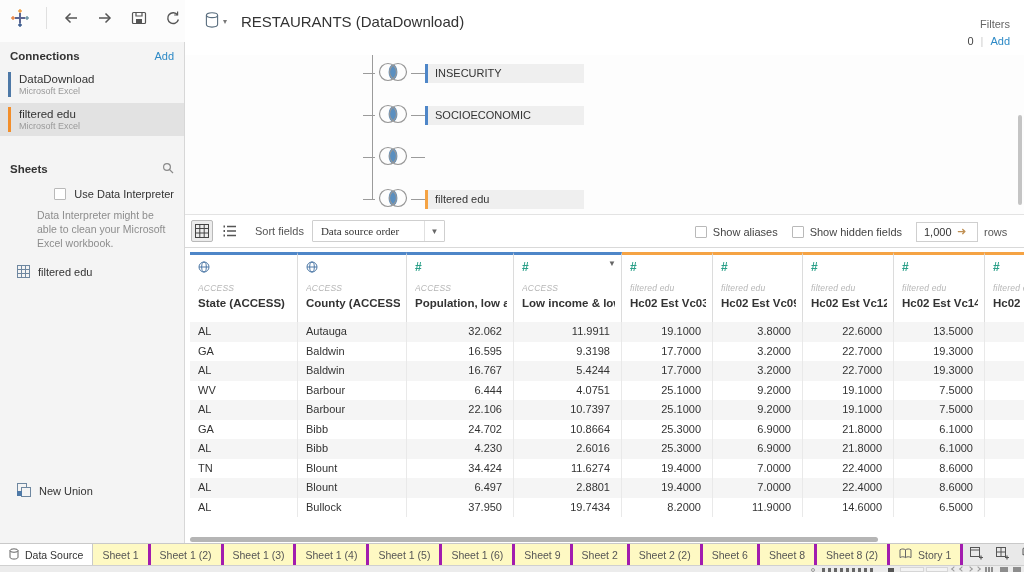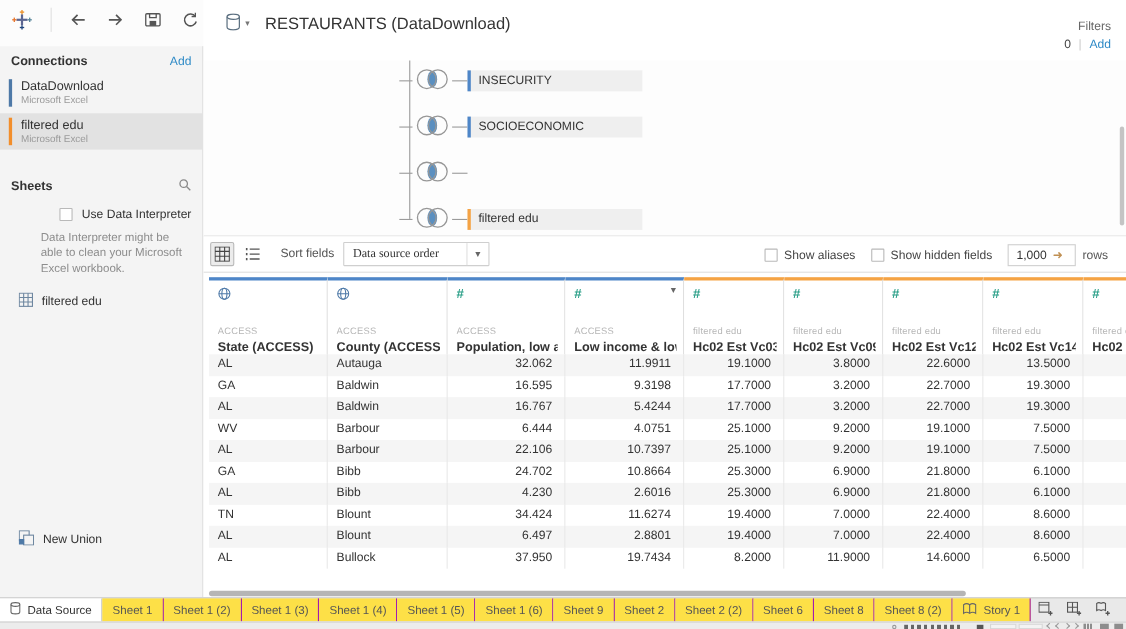--- a/index.html
+++ b/index.html
@@ -67,36 +67,36 @@
   .rows-box input { border:none; outline:none; width:40px; padding-left:7px; font-size:11px; color:#333; font-family:inherit; background:transparent; }
   .rows-arrow { color:#c09053; font-size:11px; }
   .rows-label { color:#555; width:40px; }
 
   
   .data-grid { position:absolute; left:0; top:248px; right:0; height:295px; background:#fff; overflow:hidden; }
   .hdr-row { display:flex; margin:4px 0 0 5px; height:70px; }
   .hcell { border-top:3px solid #4e86c8; border-right:1px solid #dcdcdc; padding:6px 6px 0 8px; position:relative; flex:0 0 auto; background:#fff; }
   .hcell .hicon { height:13px; display:block; }
   .hash-ic { color:#2ca089; font-weight:bold; font-size:12px; line-height:12px; }
-  .hsource { color:#b6b6b6; font-size:8.5px; margin-top:22px; letter-spacing:.2px; white-space:nowrap; overflow:hidden; }
+  .hsource { color:#b6b6b6; font-size:8.5px; margin-top:9px; letter-spacing:.2px; white-space:nowrap; overflow:hidden;font-style:italic; }
   .hname { color:#333; font-size:11.5px; font-weight:bold; margin-top:4px; white-space:nowrap; overflow:hidden; display:flex; align-items:center; gap:4px; }
   .hcaret { position:absolute; right:5px; top:4px; font-size:8px; color:#666; cursor:pointer; }
   .tbody { margin-left:5px; }
   .trow { display:flex; height:19.5px; }
   .trow.odd { background:#f5f5f5; }
   .tcell { flex:0 0 auto; border-right:1px solid #e9e9e9; padding:0 8px; line-height:19.5px; color:#333;
            white-space:nowrap; overflow:hidden; }
   .tcell.right { text-align:right; padding-right:11px; }
   .hscroll { position:absolute; left:5px; top:289px; width:688px; height:5px; background:#b5b5b5; border-radius:3px; }
 
   
   .tabbar { position:absolute; left:0; top:543px; width:1024px; height:22px; background:#e9e9e9;
             border-top:1px solid #c9c9c9; display:flex; align-items:stretch; }
-  .tab { display:flex; align-items:center; gap:6px; padding:0 9px; border-right:1px solid #a21caf;
-         color:#555; font-size:10.5px; white-space:nowrap; cursor:pointer; background:#fde047; }
+  .tab { display:flex; align-items:center; gap:6px; padding:0 9px; border-right:3px solid #a21caf;
+         color:#555; font-size:10.5px; white-space:nowrap; cursor:pointer; background:#fef9c3; }
   .tab.active { background:#fff; color:#333; border-right:1px solid #c9c9c9; }
   .tab-iconbtn { display:flex; align-items:center; justify-content:center; width:26px; border-right:none; background:transparent; cursor:pointer; }
 
   
   .statusbar { position:absolute; left:0; top:565px; width:1024px; height:7px; background:#ececec; border-top:1px solid #d0d0d0; }
   .sb-dot { position:absolute; left:811px; top:2px; width:4px; height:4px; border:1px solid #9a9a9a; border-radius:50%; }
   .sb-smudge { position:absolute; left:822px; top:2px; width:52px; height:4px;
                background:repeating-linear-gradient(90deg,#666 0 3px,transparent 3px 6px); }
   .sb-caret { position:absolute; left:888px; top:2px; width:6px; height:4px; background:#555; }
   .sb-seg { position:absolute; top:1px; height:5px; background:#f3f3f3; border:1px solid #d6d6d6; }

